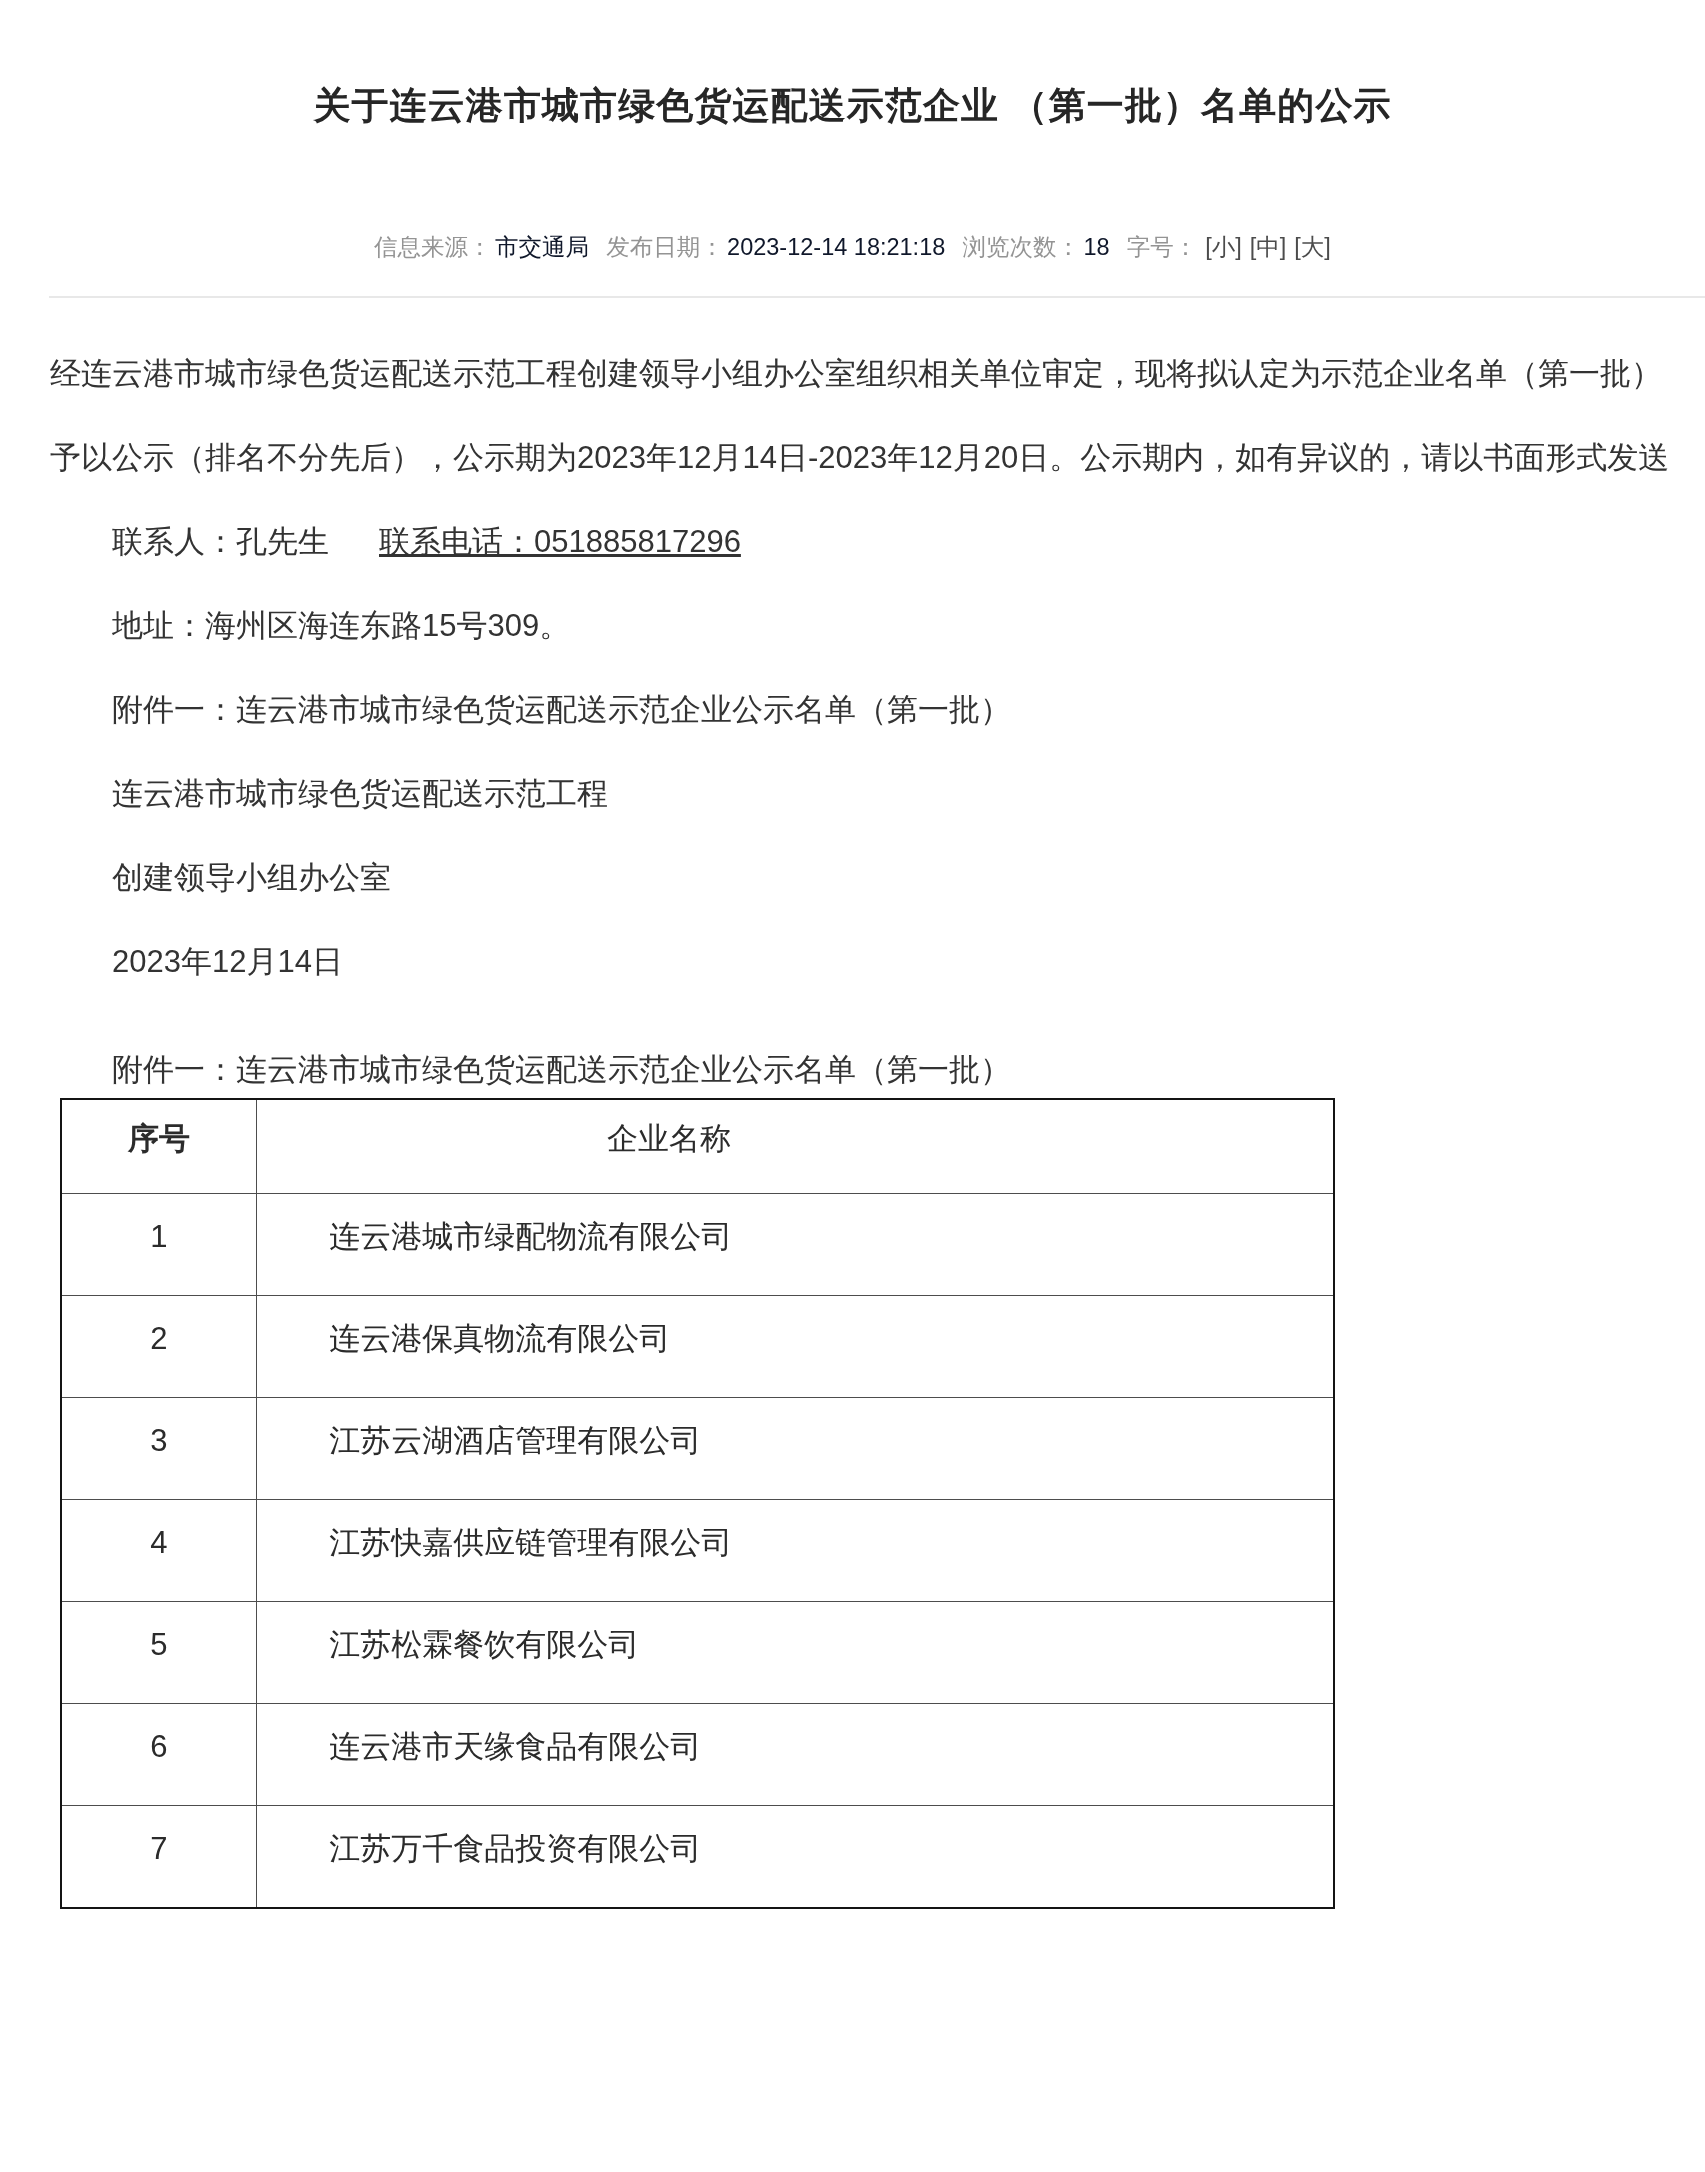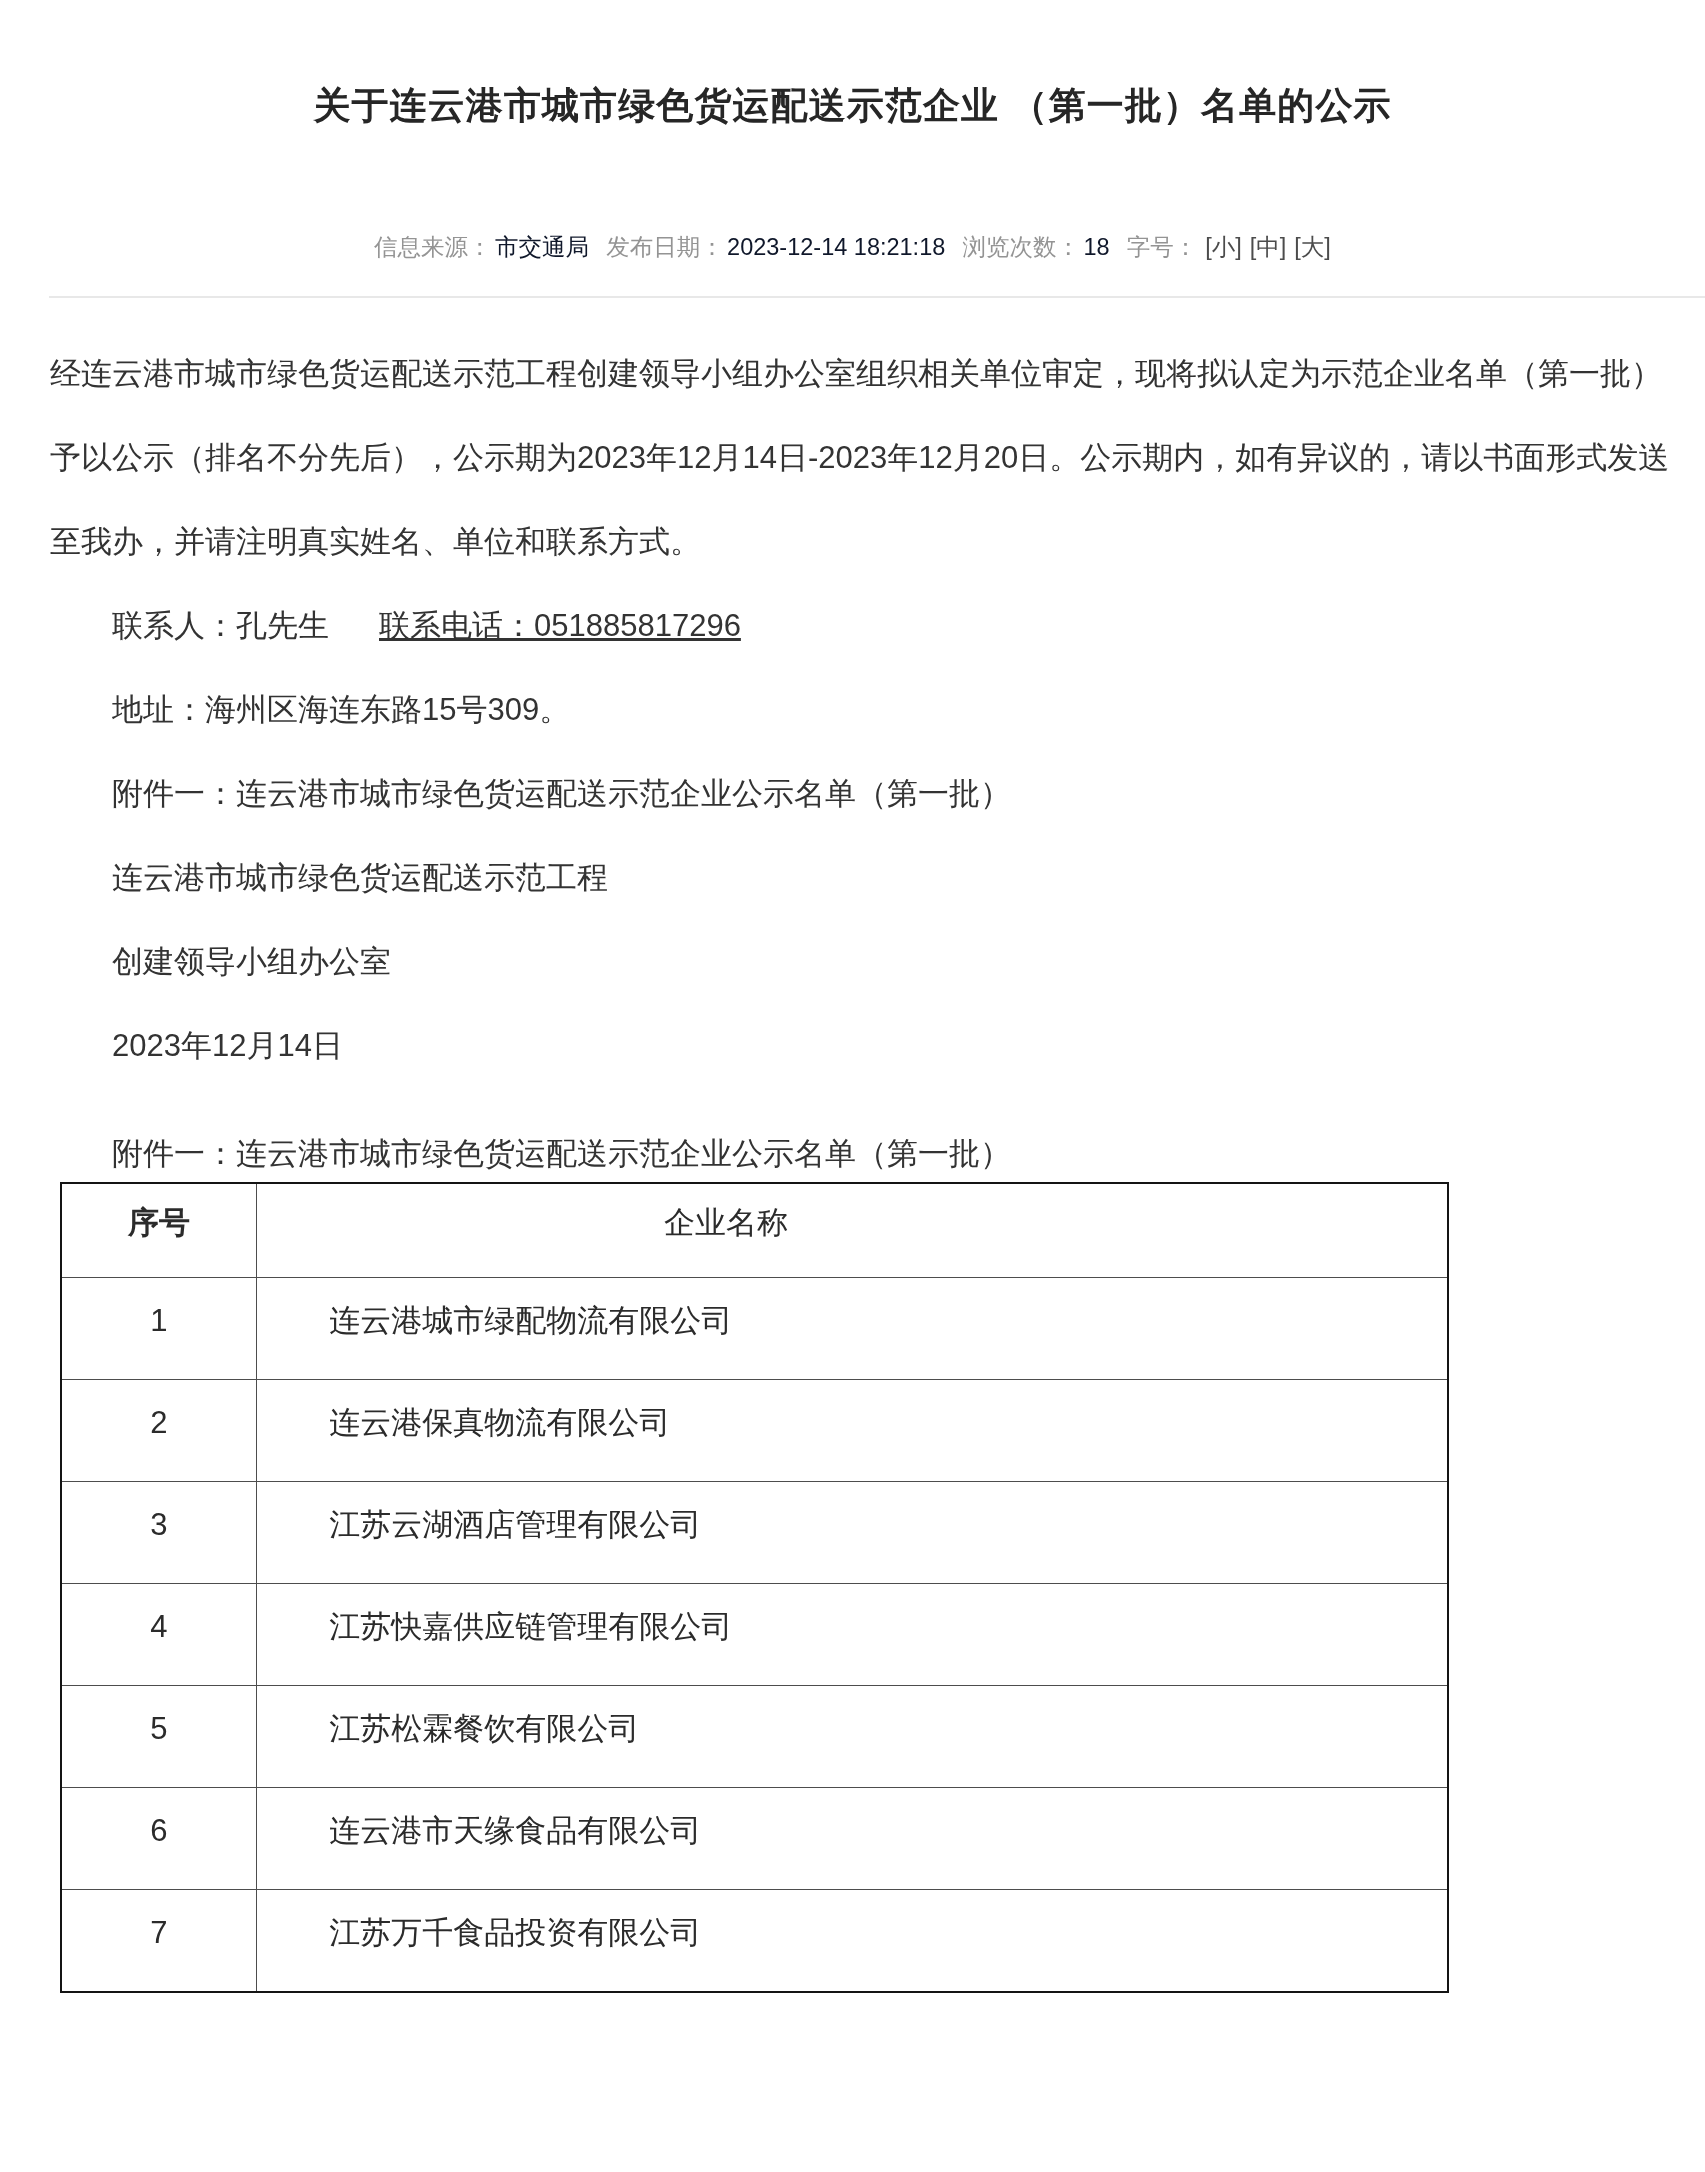--- a/index.html
+++ b/index.html
@@ -36,21 +36,21 @@
     font-size:31px; line-height:84px; color:#333333; white-space:nowrap;
   }
   .indent { text-indent:2em; }
   .phone-part { margin-left:50px;text-decoration:underline; }
   
   .table-heading {
     font-size:31px; line-height:57px; margin-top:37px;
     color:#333333; text-indent:2em; white-space:nowrap;
   }
   table.company-table {
-    margin-left:9.7px; width:1389px;
+    margin-left:9.7px; width:1275px;
     border-collapse:collapse; table-layout:fixed;
     border:2.9px solid #141414;
   }
   table.company-table th, table.company-table td {
     border:1.1px solid #4d4d4d;
     font-size:31px; color:#2b2b2b;
     vertical-align:middle; padding-bottom:15px;
     white-space:nowrap; overflow:hidden;
   }
   col.idx-col { width:196px; }
@@ -85,21 +85,20 @@
       <span class="fontsize-link">[大]</span>
     </span>
   </span>
 </div>
 
 <div class="divider"></div>
 
 <div class="content">
   <div class="para-line">经连云港市城市绿色货运配送示范工程创建领导小组办公室组织相关单位审定，现将拟认定为示范企业名单（第一批）</div>
   <div class="para-line">予以公示（排名不分先后），公示期为2023年12月14日-2023年12月20日。公示期内，如有异议的，请以书面形式发送</div>
-  <div class="para-line">至我办，并请注明真实姓名、单位和联系方式。</div>
 
   <div class="para indent">
     <span>联系人：孔先生</span><span class="phone-part">联系电话：051885817296</span>
   </div>
   <div class="para indent">地址：海州区海连东路15号309。</div>
   <div class="para indent">附件一：连云港市城市绿色货运配送示范企业公示名单（第一批）</div>
   <div class="para indent">连云港市城市绿色货运配送示范工程</div>
   <div class="para indent">创建领导小组办公室</div>
   <div class="para indent">2023年12月14日</div>
 

